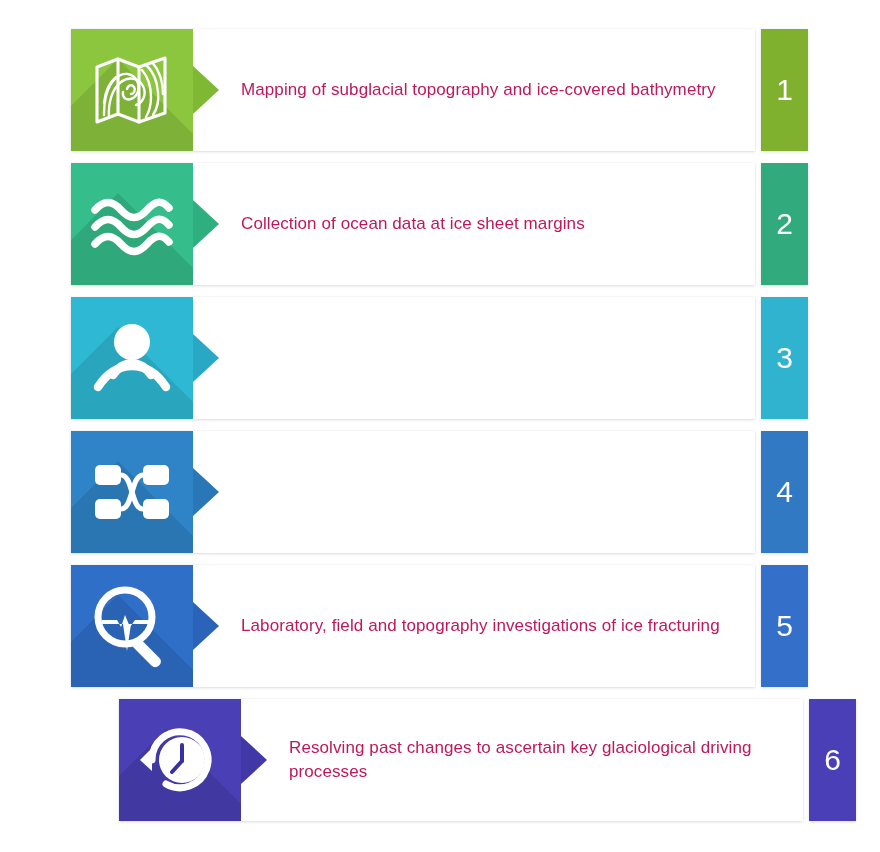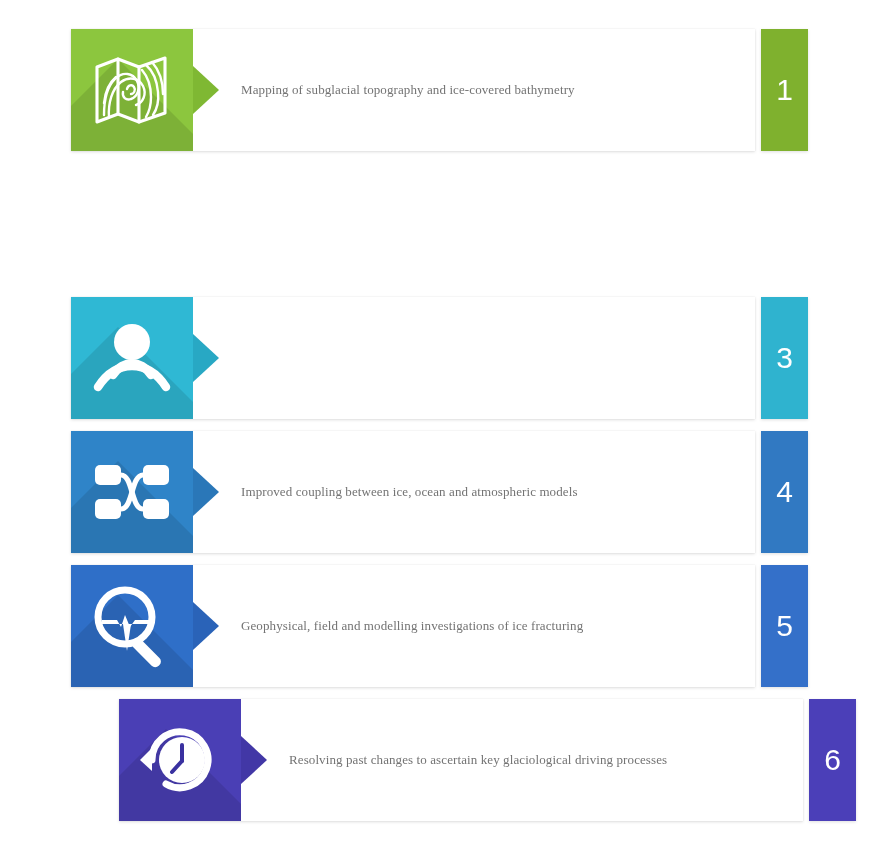--- a/index.html
+++ b/index.html
@@ -67,26 +67,25 @@
   .text-wrap{
     position:absolute;
     left:170px;
     top:0;
     width:500px;
     height:122px;
     display:flex;
     align-items:center;
   }
   .row-text{
-    font-size:13px;
+    font-size:17px;
     line-height:1.42;
-    color:#737373;
+    color:#be185d;
     letter-spacing:0.1px;
     font-weight:400;
-    font-family:Liberation Serif, serif;
   }
   .badge{
     position:absolute;
     left:690px;
     top:0;
     width:47px;
     height:122px;
     display:flex;
     align-items:center;
     justify-content:center;
@@ -128,20 +127,43 @@
         </div>
         <div class="arrow" style="border-left: 26px solid rgb(127, 184, 51);"></div>
       </div>
       <div class="text-wrap">
         <div class="row-text">Mapping of subglacial topography and ice-covered bathymetry</div>
       </div>
       <div class="badge" style="background: rgb(127, 177, 46);">
         <span class="badge-num">1</span>
       </div>
     </div>
+    <div class="row" style="top: 163px;">
+      <div class="card"></div>
+      <div class="icon-panel">
+        <div class="icon-bg" style="background: rgb(53, 189, 139);">
+          <div class="long-shadow"></div>
+          <div class="icon-art">
+    <svg viewBox="0 0 122 122" width="122" height="122" aria-hidden="true">
+      <g fill="none" stroke="#ffffff" stroke-width="7.5" stroke-linecap="round">
+        <path d="M24 47 C33 37 41 37 50 47 C59 57 67 57 76 47 C85 37 91 37 98 45"></path>
+        <path d="M24 64 C33 54 41 54 50 64 C59 74 67 74 76 64 C85 54 91 54 98 62"></path>
+        <path d="M24 81 C33 71 41 71 50 81 C59 91 67 91 76 81 C85 71 91 71 98 79"></path>
+      </g>
+    </svg></div>
+        </div>
+        <div class="arrow" style="border-left: 26px solid rgb(47, 174, 128);"></div>
+      </div>
+      <div class="text-wrap">
+        <div class="row-text">Collection of ocean data at ice sheet margins</div>
+      </div>
+      <div class="badge" style="background: rgb(49, 171, 126);">
+        <span class="badge-num">2</span>
+      </div>
+    </div>
     <div class="row" style="top: 297px;">
       <div class="card"></div>
       <div class="icon-panel">
         <div class="icon-bg" style="background: rgb(47, 184, 212);">
           <div class="long-shadow"></div>
           <div class="icon-art">
     <svg viewBox="0 0 122 122" width="122" height="122" aria-hidden="true">
       <circle cx="61" cy="45" r="18" fill="#ffffff"></circle>
       <g fill="none" stroke="#ffffff" stroke-width="8.5" stroke-linecap="round">
         <path d="M42 78 C47 70 55 66 61 66 C67 66 75 70 80 78"></path>
@@ -169,44 +191,41 @@
         <rect x="72" y="68" width="26" height="20" rx="5"></rect>
       </g>
       <g fill="none" stroke="#ffffff" stroke-width="5.2" stroke-linecap="round">
         <path d="M50 44 C62 44 60 78 72 78"></path>
         <path d="M50 78 C62 78 60 44 72 44"></path>
       </g>
     </svg></div>
         </div>
         <div class="arrow" style="border-left: 26px solid rgb(42, 119, 184);"></div>
       </div>
-      <div class="text-wrap">
-        <div class="row-text">Improved coupling between ice, ocean and atmospheric models</div>
-      </div>
       <div class="badge" style="background: rgb(49, 121, 194);">
         <span class="badge-num">4</span>
       </div>
     </div>
     <div class="row" style="top: 565px;">
       <div class="card"></div>
       <div class="icon-panel">
         <div class="icon-bg" style="background: rgb(47, 111, 200);">
           <div class="long-shadow"></div>
           <div class="icon-art">
     <svg viewBox="0 0 122 122" width="122" height="122" aria-hidden="true">
       <circle cx="54" cy="52" r="27" fill="none" stroke="#ffffff" stroke-width="7"></circle>
       <path d="M31 55 L46 55 L50 62 L54 50 L59 62 L64 55 L78 55 L78 59 L31 59 Z" fill="#ffffff"></path>
       <path d="M52 59 L56 86 L60 59 Z" fill="#ffffff"></path>
       <rect x="70" y="70" width="11" height="36" rx="5" fill="#ffffff" transform="rotate(-45 75 88)"></rect>
     </svg></div>
         </div>
         <div class="arrow" style="border-left: 26px solid rgb(42, 99, 184);"></div>
       </div>
       <div class="text-wrap">
-        <div class="row-text">Geophysical, field and modelling investigations of ice fracturing</div>
+        <div class="row-text">Laboratory, field and topography investigations of ice fracturing</div>
       </div>
       <div class="badge" style="background: rgb(52, 112, 201);">
         <span class="badge-num">5</span>
       </div>
     </div>
     <div class="row" style="top: 699px; margin-left: 48px;">
       <div class="card"></div>
       <div class="icon-panel">
         <div class="icon-bg" style="background: rgb(74, 63, 181);">
           <div class="long-shadow"></div>

